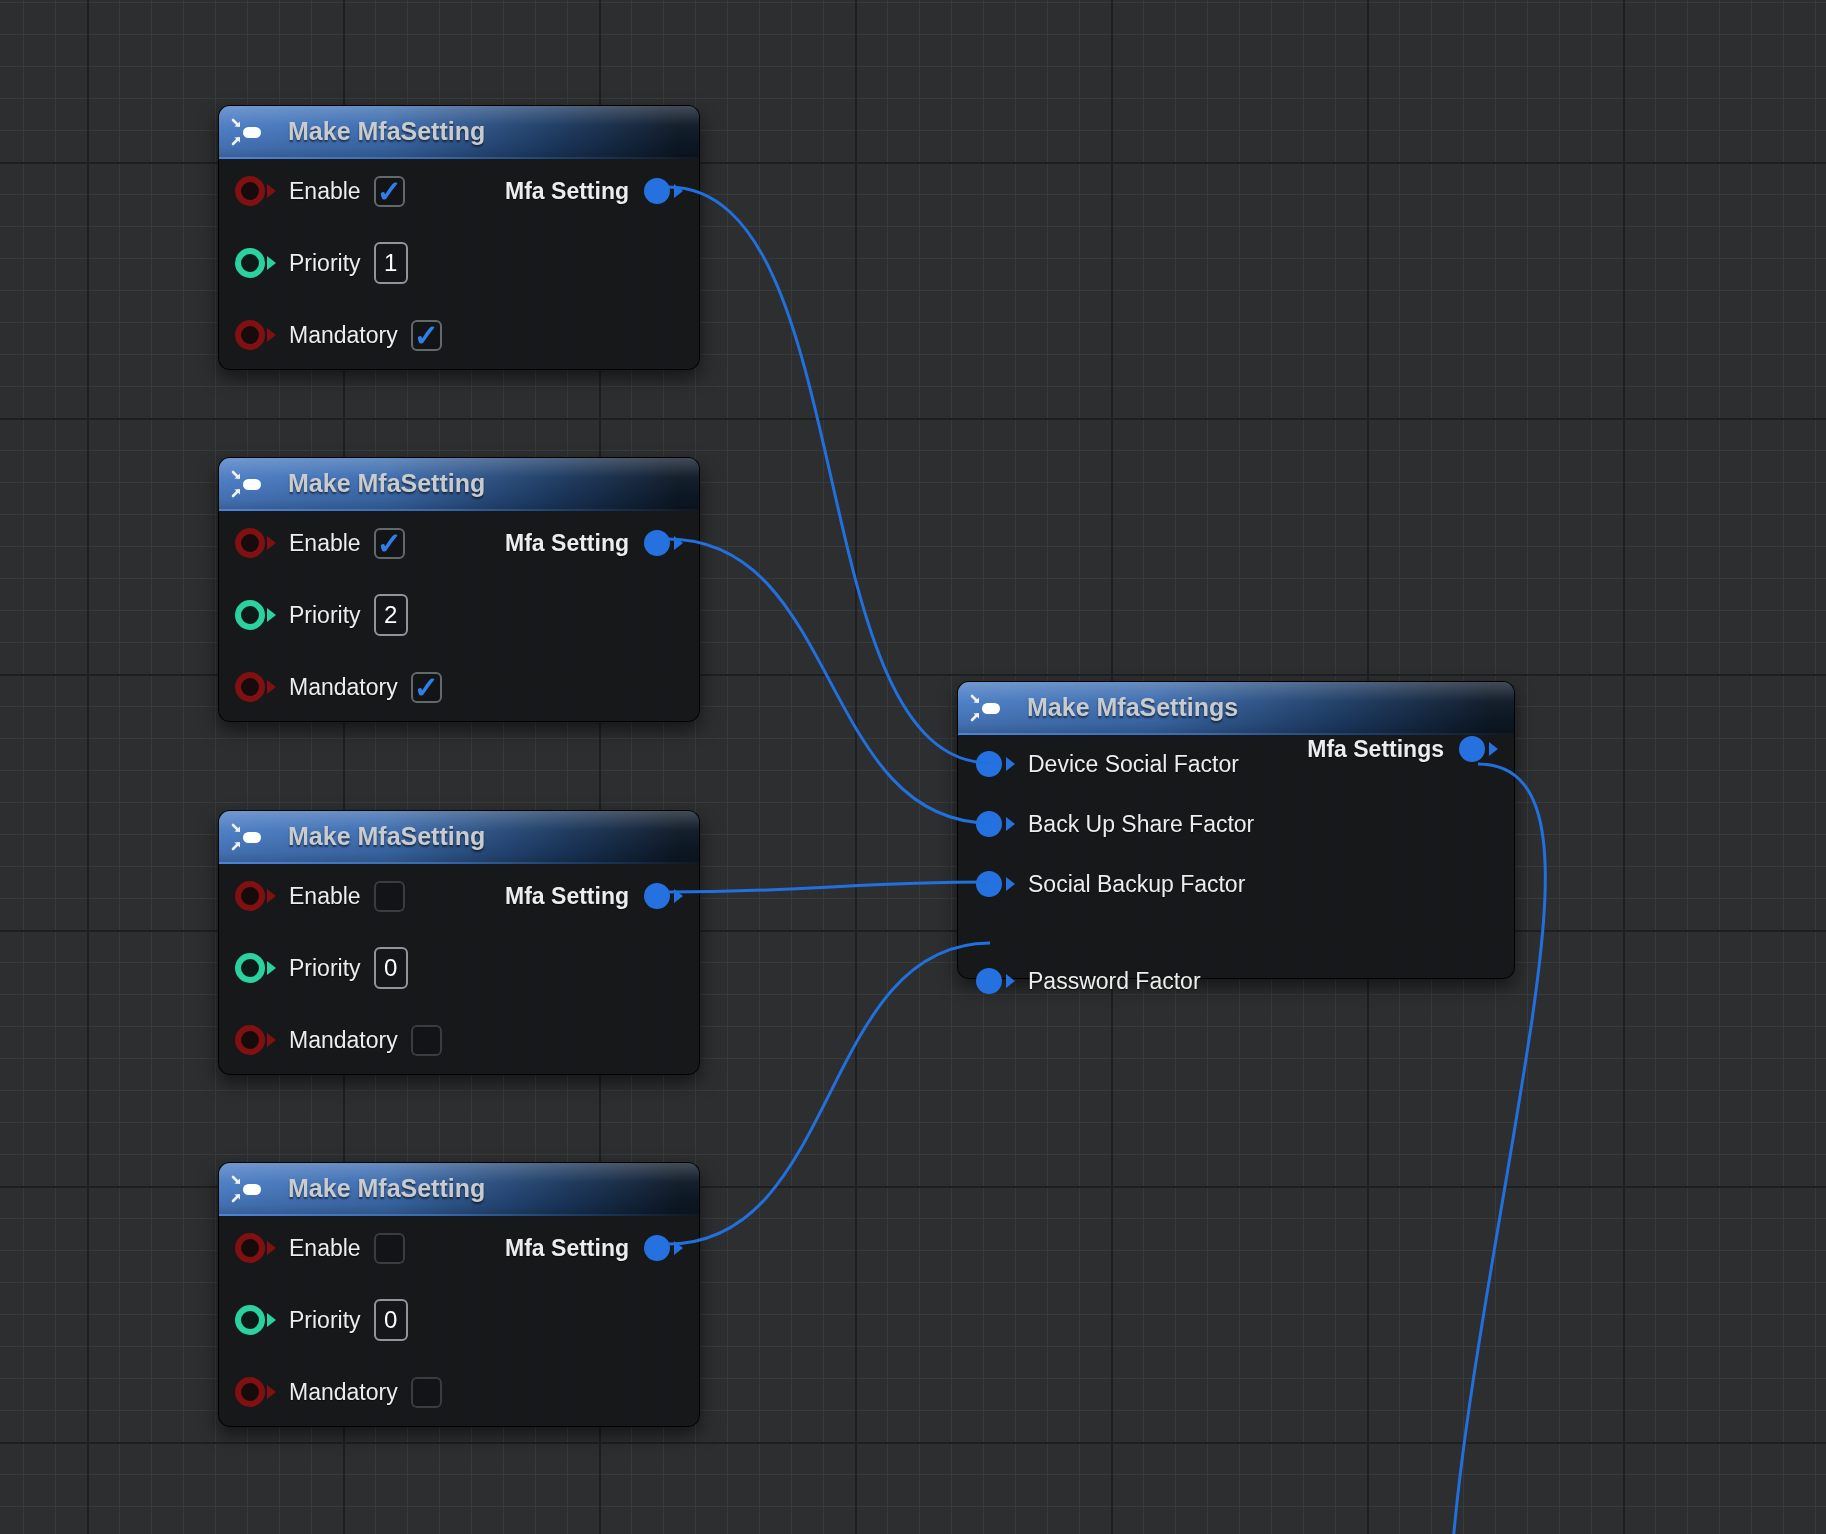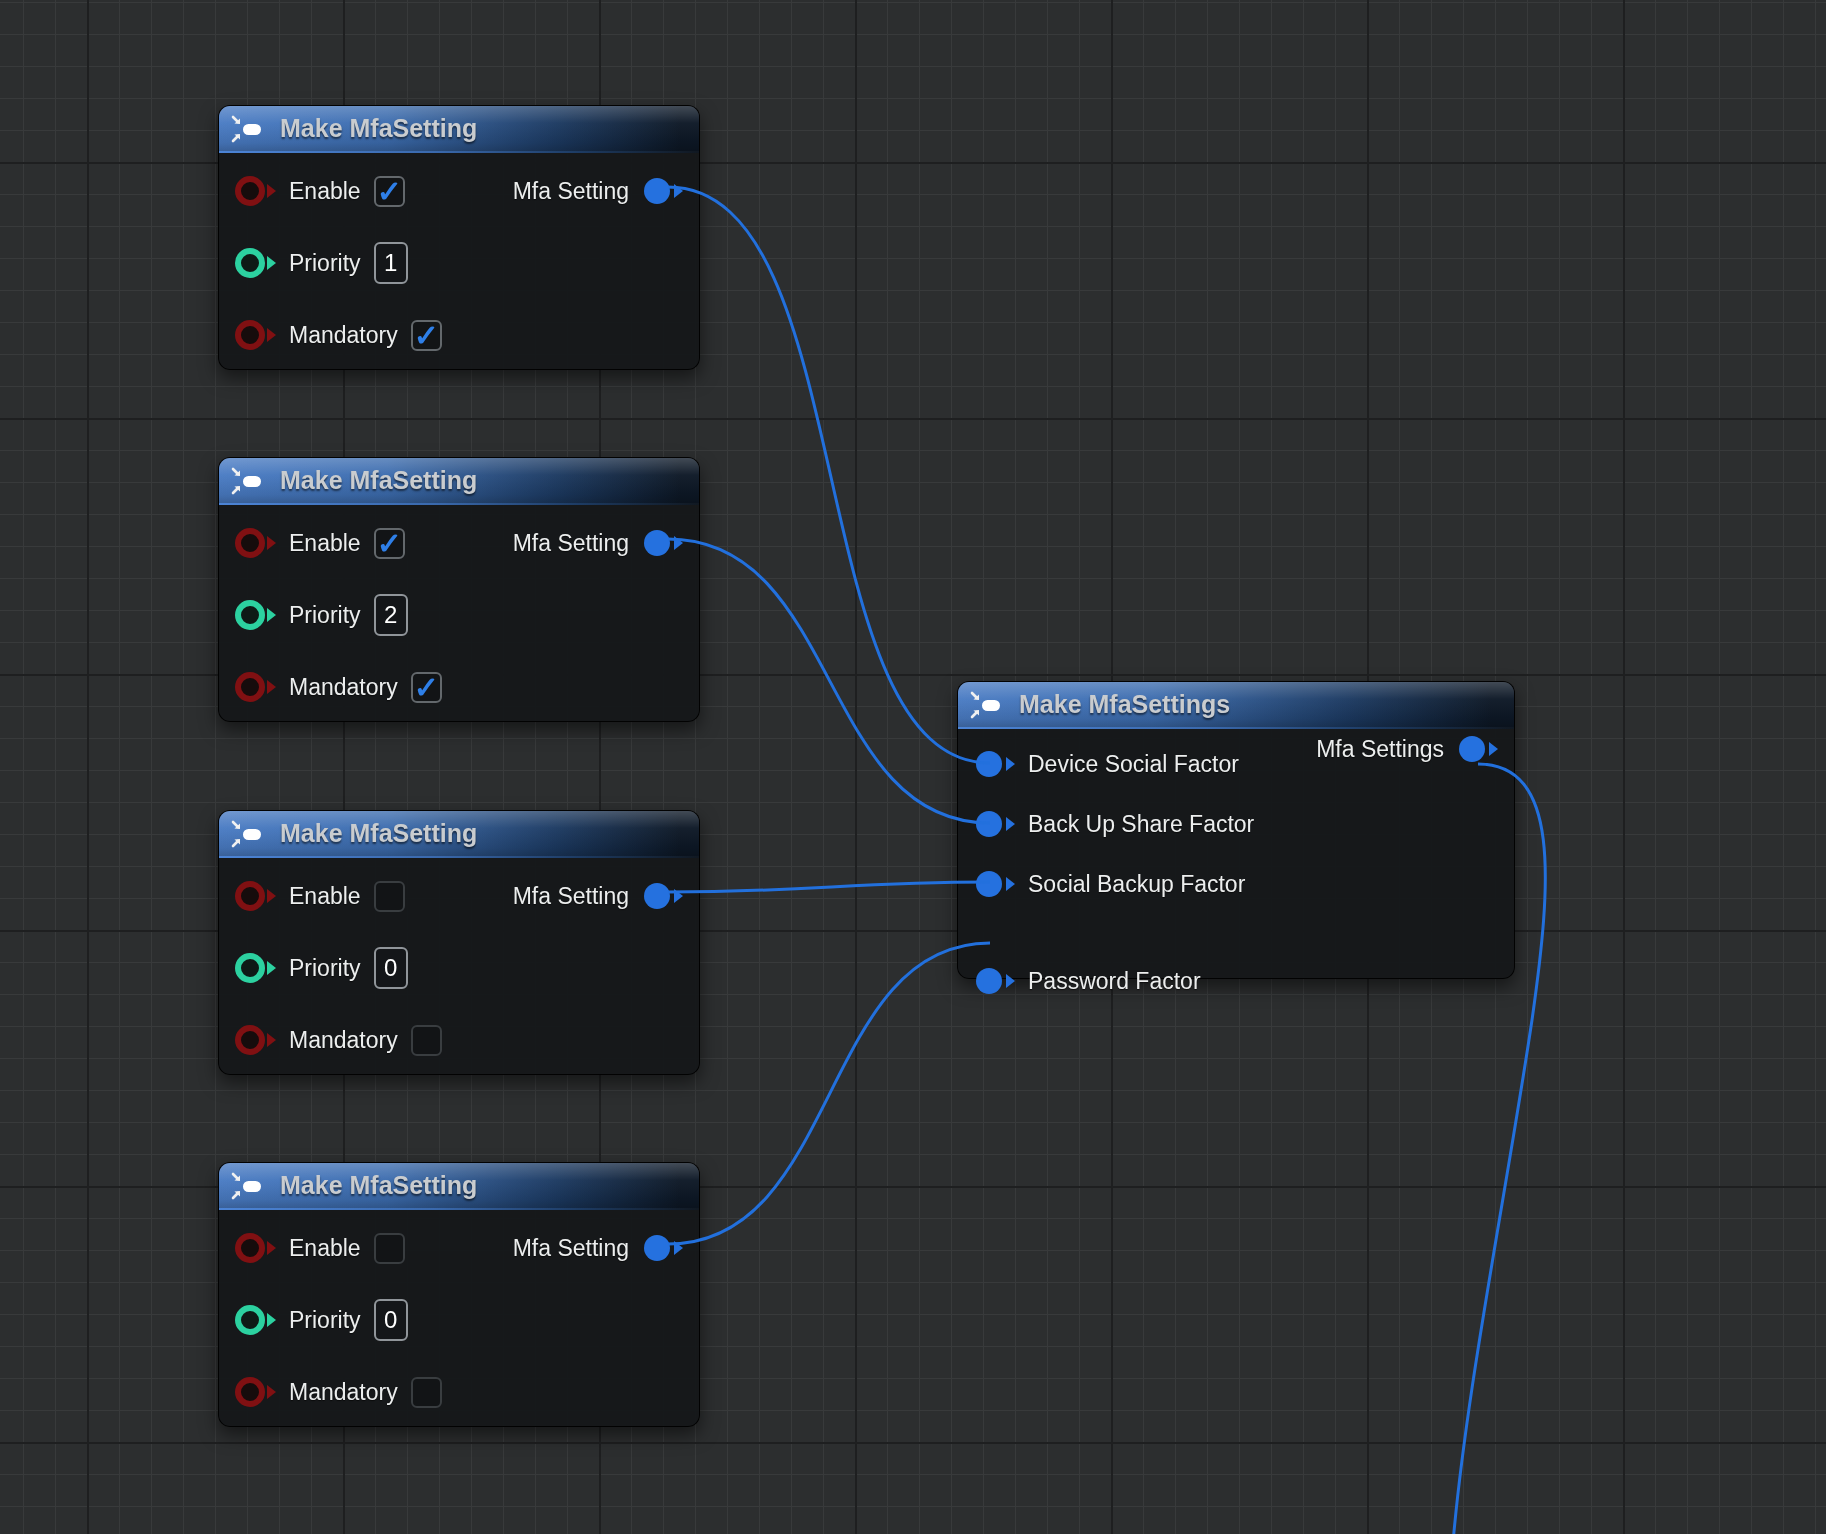--- a/index.html
+++ b/index.html
@@ -30,44 +30,44 @@
   
   .node{
     position:absolute;
     background:rgba(22,24,26,.97);
     border:1px solid rgba(0,0,0,.9);
     border-radius:12px;
     box-shadow:0 8px 18px rgba(0,0,0,.5), inset 0 1px 0 rgba(255,255,255,.08);
   }
   .node-header{
     position:relative;
-    height:45px;
+    height:51px;
     border-radius:11px 11px 0 0;
-    display:flex;align-items:center;gap:16px;
+    display:flex;align-items:center;gap:24px;
     padding-left:11px;
     background:
       linear-gradient(to bottom, rgba(255,255,255,.22), rgba(255,255,255,.03) 38%, rgba(0,0,0,.10) 82%, rgba(0,0,0,.22)),
       linear-gradient(to right, #4a7cc4 0%, #3c6cae 35%, #1c3a62 70%, #0d1826 96%);
   }
   .node-header::after{
     content:"";position:absolute;left:0;right:0;bottom:-2px;height:2px;
     background:linear-gradient(to right,#4c84d6 0%, #3a69ad 45%, #1d3b63 75%, rgba(13,24,38,.6) 100%);
   }
   .node-title{
     font-size:25px;font-weight:700;color:#c9cccf;
     text-shadow:0 2px 2px rgba(0,0,0,.55);
     white-space:nowrap;
   }
   .struct-icon{flex:0 0 auto;display:block;}
   
   .row{
     position:absolute;left:16px;height:42px;
     display:flex;align-items:center;gap:13px;
   }
-  .row.out{left:auto;right:16px;}
+  .row.out{left:auto;right:16px;font-weight:bold;}
   .pin-label{
     font-size:23px;color:#eceeee;
     text-shadow:0 1px 1px rgba(0,0,0,.6);
     white-space:nowrap;
   }
   .pin{display:flex;align-items:center;flex:0 0 auto;}
   .pin .dot{
     box-sizing:border-box;width:30px;height:30px;border-radius:50%;
     border:6px solid var(--bool-pin);background:#160c0c;
   }

